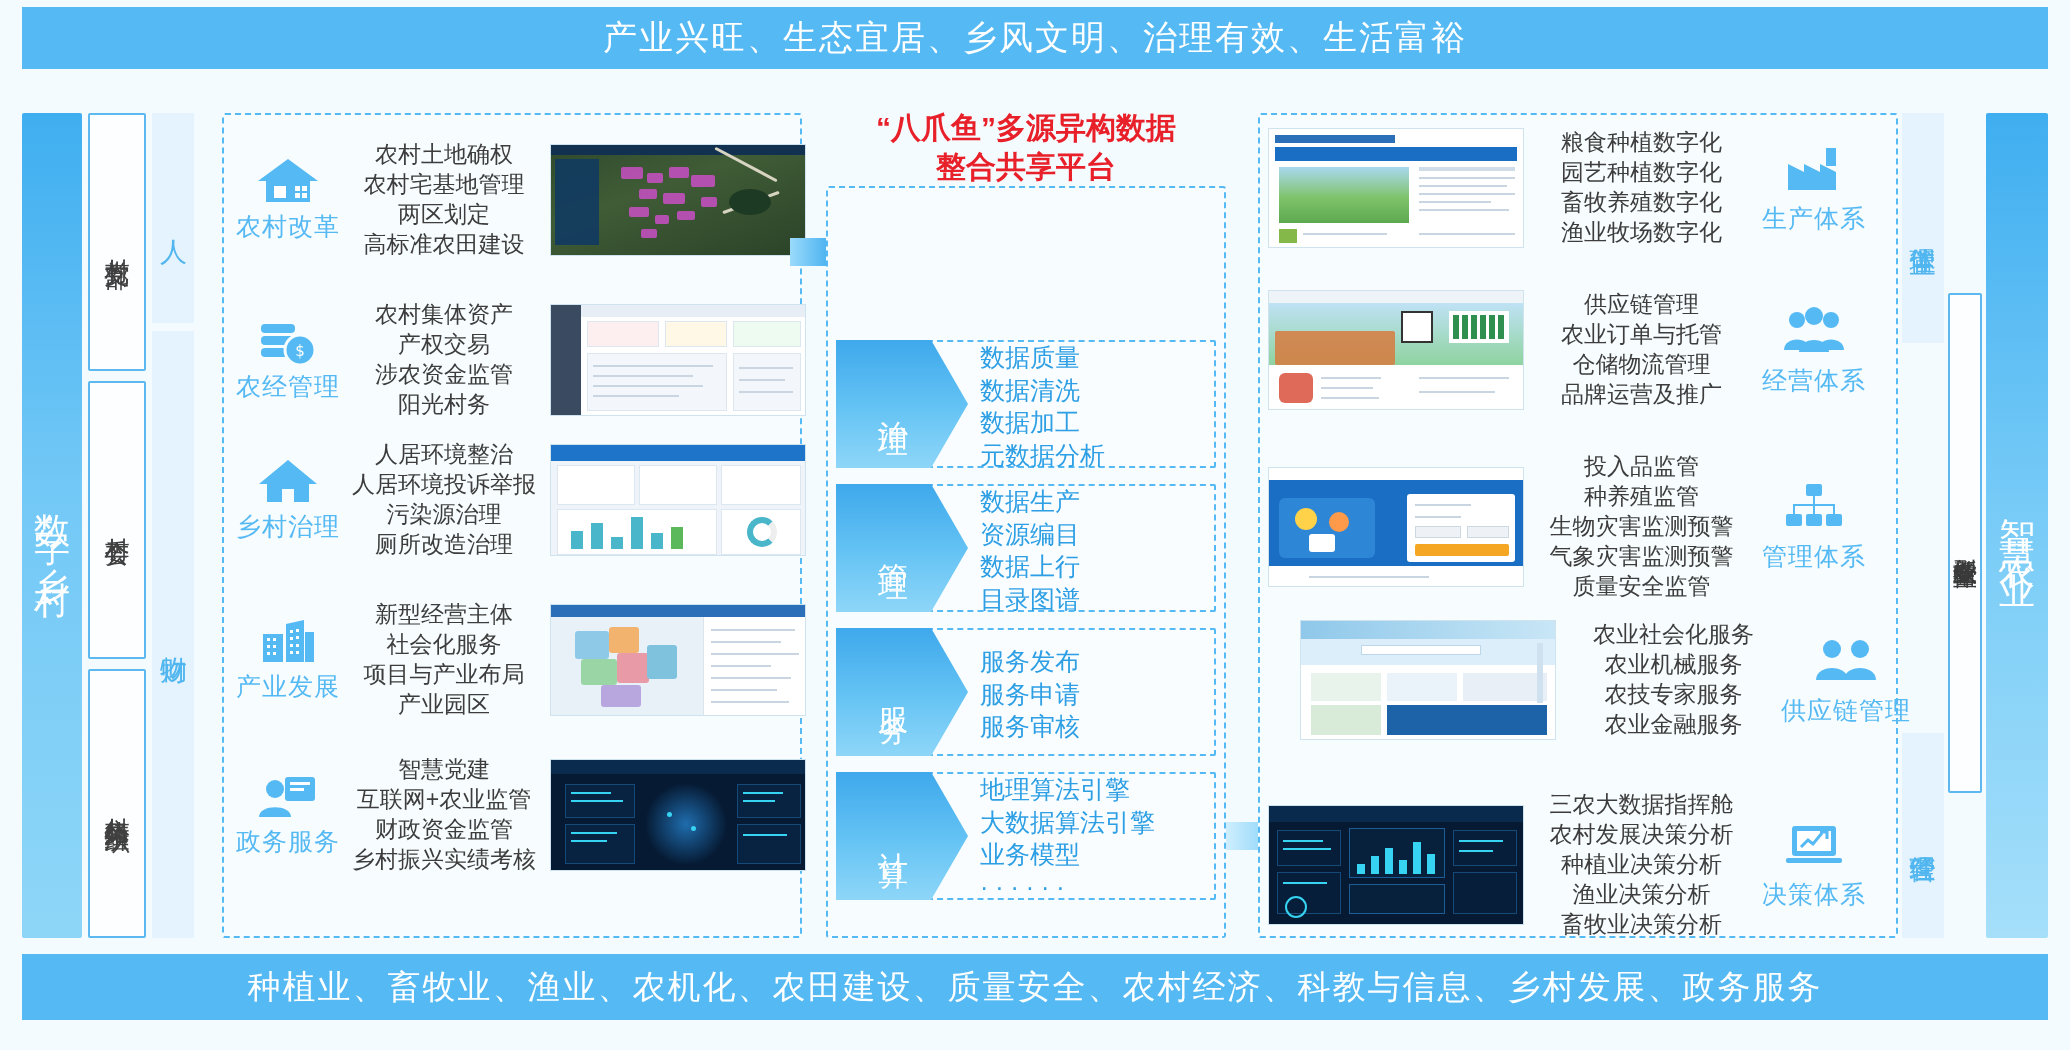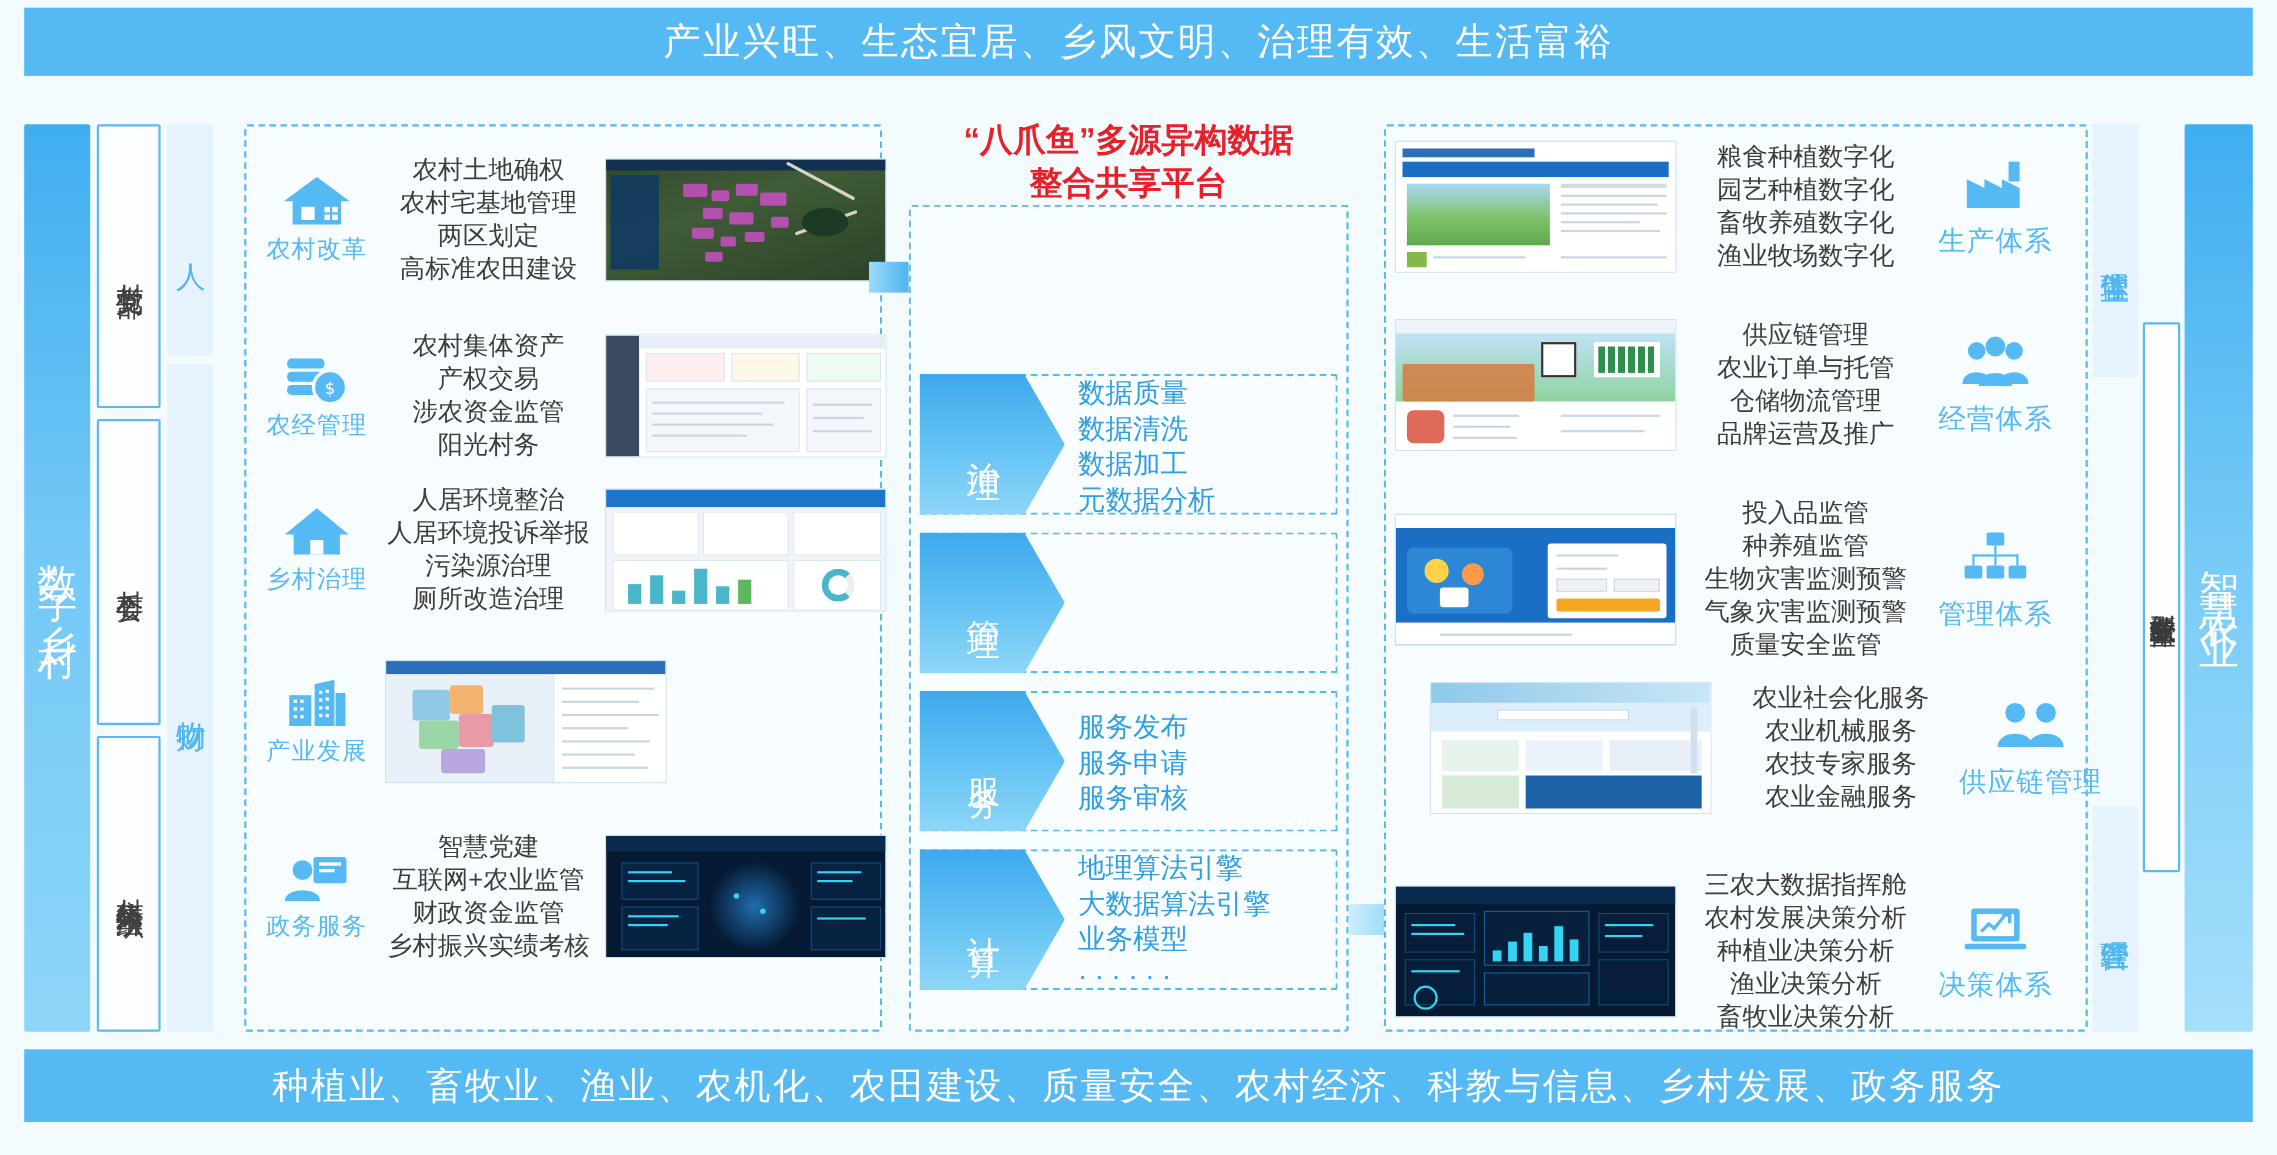--- a/index.html
+++ b/index.html
@@ -82,21 +82,21 @@
   .panel-center { left:826px;  top:186px; width:400px; height:752px; }
   .panel-right  { left:1258px; top:113px; width:640px; height:825px; }
 
   
   .frow { position:absolute; left:232px; width:560px; display:flex; align-items:center; }
   .frow .ficon {
     width:112px; flex:0 0 112px; display:flex; flex-direction:column;
     align-items:center; justify-content:center; gap:4px;
   }
   .ficon svg { display:block; }
-  .ficon .flabel { color:#55b9f3; font-size:22px; letter-spacing:1px; white-space:nowrap; }
+  .ficon .flabel { color:#55b9f3; font-size:25px; letter-spacing:1px; white-space:nowrap; }
   .frow .ftext {
     flex:0 0 200px; text-align:center; color:#3d3d3d;
     font-size:23px; line-height:1.30; white-space:pre-line;
   }
   .frow .fshot {
     flex:0 0 256px; height:112px; margin-left:6px;
     border:1px solid #cfe3ef; background:#ffffff; overflow:hidden; position:relative;
   }
   .fr0 { top:140px; }
   .fr1 { top:300px; }
@@ -365,20 +365,24 @@
               <rect x="41" y="20" width="3" height="3"></rect>
             <rect x="35" y="28" width="3" height="3"></rect>
               <rect x="41" y="28" width="3" height="3"></rect>
             <rect x="35" y="35" width="3" height="3"></rect>
               <rect x="41" y="35" width="3" height="3"></rect>
           </g>
         </svg>
       </span>
       <span class="flabel">产业发展</span>
     </div>
+    <div class="ftext">新型经营主体
+社会化服务
+项目与产业布局
+产业园区</div>
     <div class="fshot">
       <div class="ss ss-gis">
         <div style="position:absolute;left:0;top:0;right:0;height:12px;background:#2b6fb8"></div>
         <div style="position:absolute;left:0;top:12px;width:150px;bottom:0;background:#e9f1f8"></div>
         <div class="reg" style="left:24px;top:26px;width:34px;height:28px;background:#8fc9e8"></div>
         <div class="reg" style="left:58px;top:22px;width:30px;height:26px;background:#f2b36e"></div>
         <div class="reg" style="left:30px;top:54px;width:36px;height:26px;background:#9ad6a5"></div>
         <div class="reg" style="left:66px;top:48px;width:32px;height:30px;background:#e89aa6"></div>
         <div class="reg" style="left:50px;top:80px;width:40px;height:22px;background:#b8a6de"></div>
         <div class="reg" style="left:96px;top:40px;width:30px;height:34px;background:#7fc2dd"></div>
@@ -444,20 +448,24 @@
     </div>
     <div class="chevtext">数据质量
 数据清洗
 数据加工
 元数据分析</div>
   </div>
   <div class="chevrow cv2">
     <div class="chev">
       <span>管理</span>
     </div>
+    <div class="chevtext">数据生产
+资源编目
+数据上行
+目录图谱</div>
   </div>
   <div class="chevrow cv3">
     <div class="chev">
       <span>服务</span>
     </div>
     <div class="chevtext">服务发布
 服务申请
 服务审核</div>
   </div>
   <div class="chevrow cv4">

